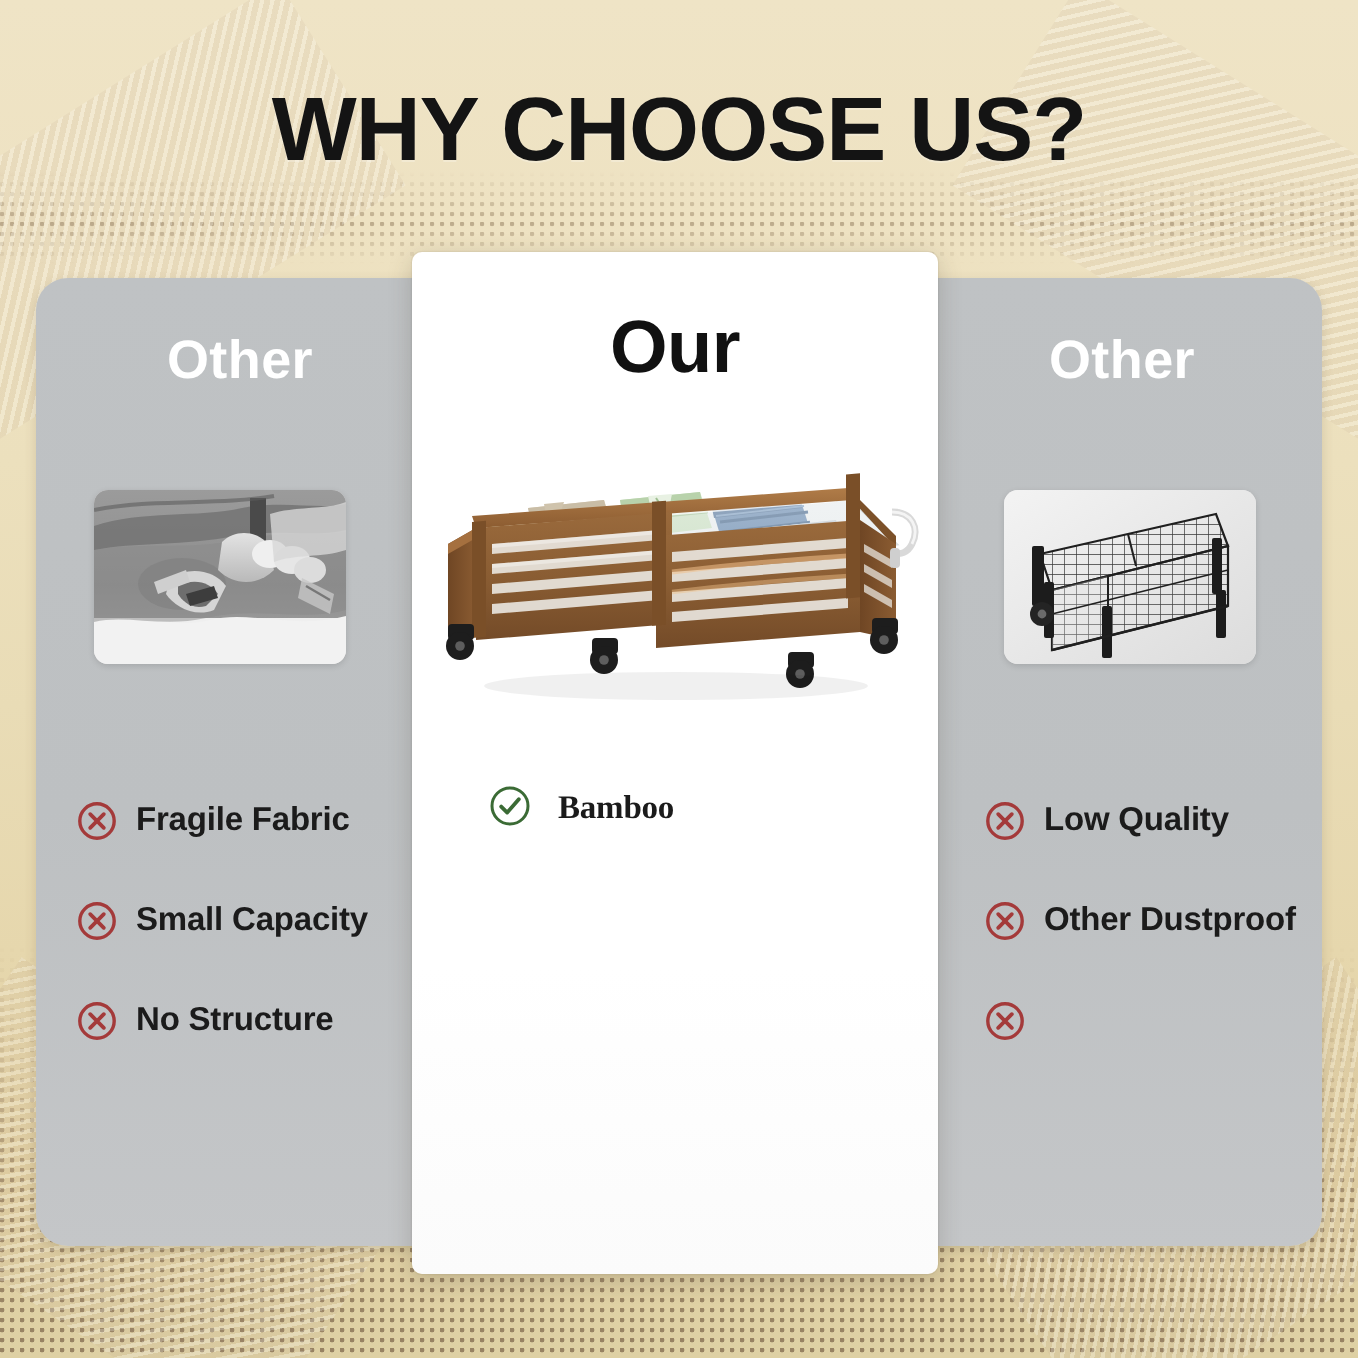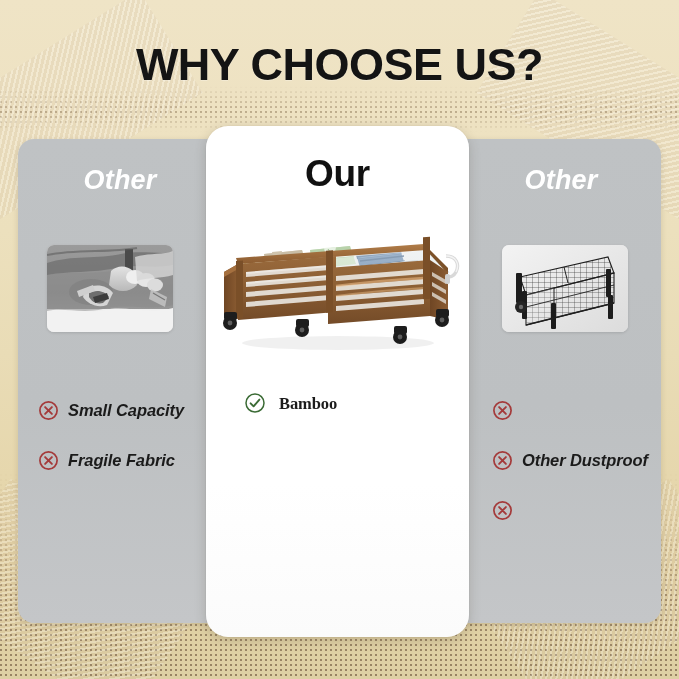--- a/index.html
+++ b/index.html
@@ -88,21 +88,20 @@
   }
 
   
   .panel {
     position: absolute;
     top: 139px;
     height: 484px;
     background: linear-gradient(180deg, #bfc2c4 0%, #bdc0c2 55%, #c4c6c8 100%);
     border-radius: 16px;
     box-shadow: 0 2px 6px rgba(90,75,55,0.18);
-    font-style: italic;
   }
   .panel-left  { left: 18px;  width: 324px; }
   .panel-right { left: 337px; width: 324px; }
 
   .panel-title {
     position: absolute;
     top: 26px;
     width: 100%;
     text-align: center;
     font-size: 27px;
@@ -161,21 +160,21 @@
   }
 
   
   .our-card {
     position: absolute;
     left: 206px;
     top: 126px;
     width: 263px;
     height: 511px;
     background: linear-gradient(180deg, #ffffff 0%, #ffffff 70%, #fbfbfb 100%);
-    border-radius: 22px;
+    border-radius: 5px;
     box-shadow: 0 3px 12px rgba(70,60,45,0.22), 0 0 0 0.6px rgba(0,0,0,0.04);
     overflow: hidden;
   }
   .our-title {
     position: absolute;
     top: 27px;
     width: 100%;
     text-align: center;
     font-size: 37px;
     font-weight: 700;
@@ -259,30 +258,39 @@
     </div>
 
     <div class="feature-list list-left">
       <div class="feature-row">
         <span class="feature-icon">
           <svg width="21" height="21" viewBox="0 0 21 21">
             <circle cx="10.5" cy="10.5" r="8.6" fill="none" stroke="#a43a3a" stroke-width="1.7"></circle>
             <path d="M7.1 7.1 L13.9 13.9 M13.9 7.1 L7.1 13.9" stroke="#a43a3a" stroke-width="1.9" stroke-linecap="round"></path>
           </svg>
         </span>
-        <span class="feature-text">Small Capacity</span>
+        <span class="feature-text">Fragile Fabric</span>
       </div>
       <div class="feature-row">
         <span class="feature-icon">
           <svg width="21" height="21" viewBox="0 0 21 21">
             <circle cx="10.5" cy="10.5" r="8.6" fill="none" stroke="#a43a3a" stroke-width="1.7"></circle>
             <path d="M7.1 7.1 L13.9 13.9 M13.9 7.1 L7.1 13.9" stroke="#a43a3a" stroke-width="1.9" stroke-linecap="round"></path>
           </svg>
         </span>
-        <span class="feature-text">Fragile Fabric</span>
+        <span class="feature-text">Small Capacity</span>
+      </div>
+      <div class="feature-row">
+        <span class="feature-icon">
+          <svg width="21" height="21" viewBox="0 0 21 21">
+            <circle cx="10.5" cy="10.5" r="8.6" fill="none" stroke="#a43a3a" stroke-width="1.7"></circle>
+            <path d="M7.1 7.1 L13.9 13.9 M13.9 7.1 L7.1 13.9" stroke="#a43a3a" stroke-width="1.9" stroke-linecap="round"></path>
+          </svg>
+        </span>
+        <span class="feature-text">No Structure</span>
       </div>
     </div>
   </div>
 
   <div class="panel panel-right">
     <div class="panel-title">Other</div>
 
     <div class="thumb thumb-right">
       <svg viewBox="0 0 126 87" preserveAspectRatio="none">
         <defs>
@@ -317,20 +325,21 @@
     </div>
 
     <div class="feature-list list-right">
       <div class="feature-row">
         <span class="feature-icon">
           <svg width="21" height="21" viewBox="0 0 21 21">
             <circle cx="10.5" cy="10.5" r="8.6" fill="none" stroke="#a43a3a" stroke-width="1.7"></circle>
             <path d="M7.1 7.1 L13.9 13.9 M13.9 7.1 L7.1 13.9" stroke="#a43a3a" stroke-width="1.9" stroke-linecap="round"></path>
           </svg>
         </span>
+        <span class="feature-text">Low Quality</span>
       </div>
       <div class="feature-row">
         <span class="feature-icon">
           <svg width="21" height="21" viewBox="0 0 21 21">
             <circle cx="10.5" cy="10.5" r="8.6" fill="none" stroke="#a43a3a" stroke-width="1.7"></circle>
             <path d="M7.1 7.1 L13.9 13.9 M13.9 7.1 L7.1 13.9" stroke="#a43a3a" stroke-width="1.9" stroke-linecap="round"></path>
           </svg>
         </span>
         <span class="feature-text">Other Dustproof</span>
       </div>

